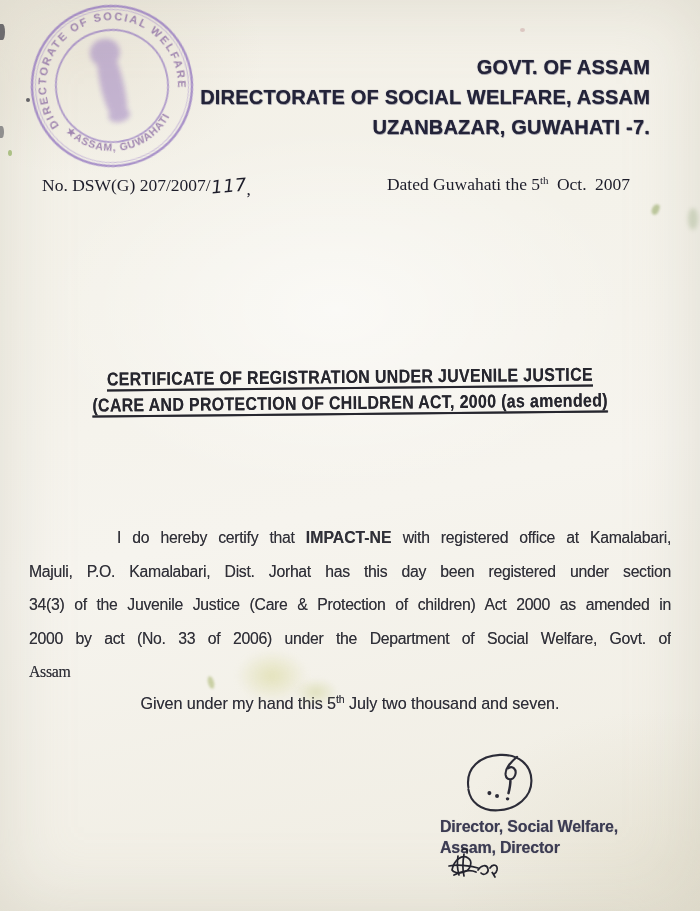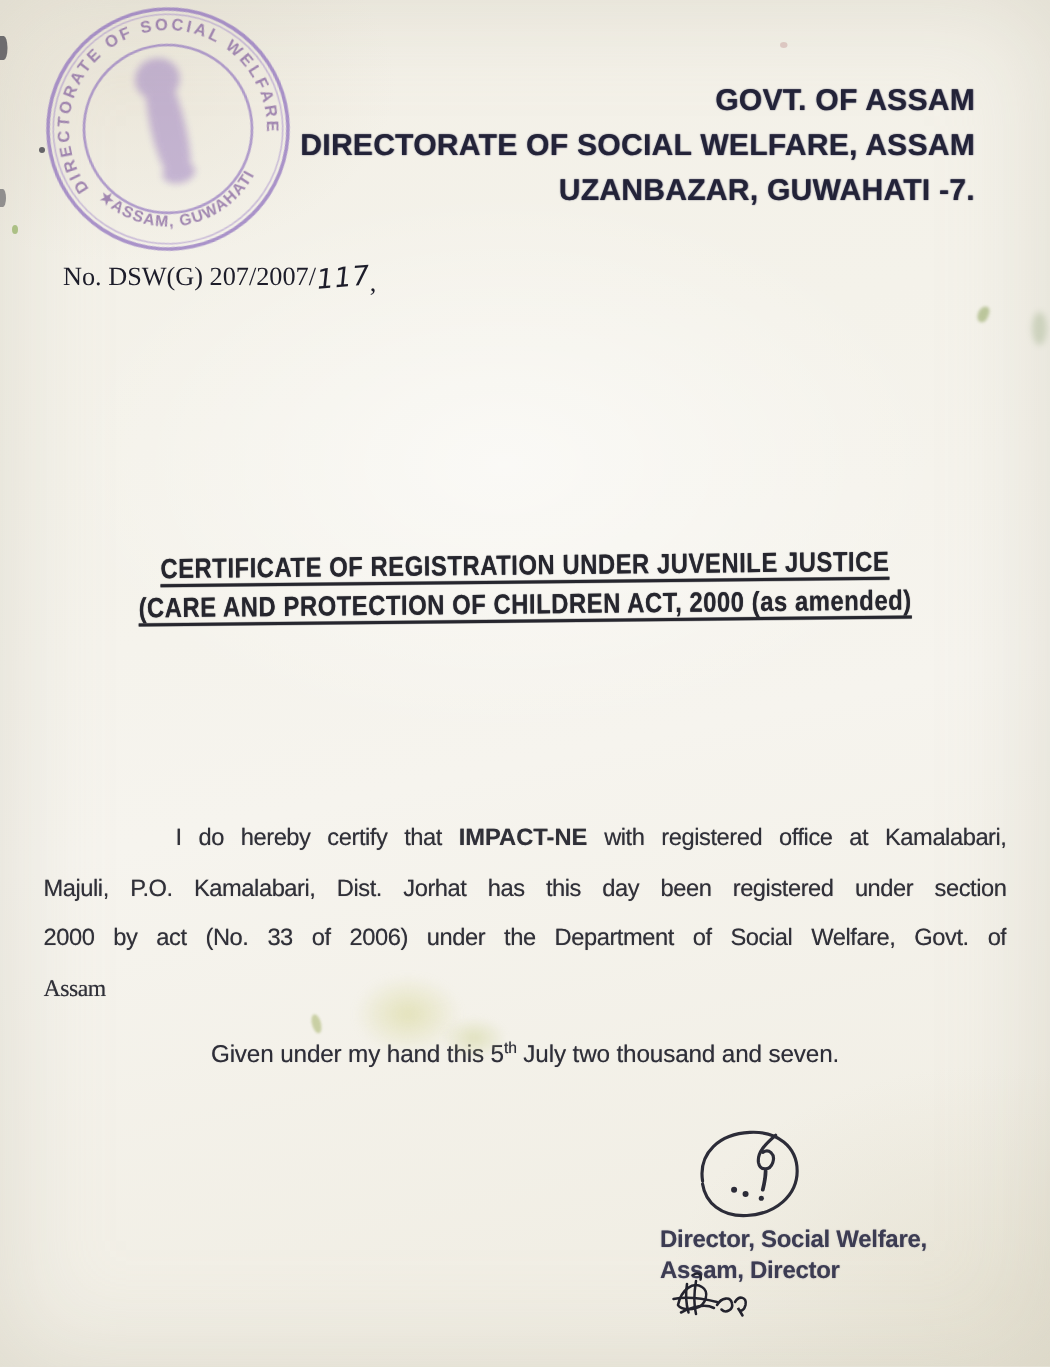--- a/index.html
+++ b/index.html
@@ -59,21 +59,21 @@
   .title .tline {
     text-decoration: underline;
     text-decoration-thickness: 2px;
     text-underline-offset: 4px;
   }
 
   
   .body-par {
     position: absolute; left: 29px; top: 521px; width: 642px;
     font-size: 15.8px; letter-spacing: -0.3px; line-height: 33.5px;
-    color: #303038; text-shadow: 0 0 0.5px rgba(48,48,56,0.6); margin-top: 21px;
+    color: #303038; text-shadow: 0 0 0.5px rgba(48,48,56,0.6);
   }
   .jline { text-align: justify; text-align-last: justify; height: 33.5px; overflow: hidden; }
   .jline.first { padding-left: 88px; }
   .jline.last { text-align-last: left; font-family: Liberation Serif, serif; }
   .org { font-weight: 700; letter-spacing: 0; }
 
   
   .given {
     position: absolute; left: 0; top: 693px; width: 700px; text-align: center;
     font-size: 16.2px; color: #2e2e38; letter-spacing: -0.1px;
@@ -145,32 +145,36 @@
   <div class="header">
     <div>GOVT. OF ASSAM</div>
     <div>DIRECTORATE OF SOCIAL WELFARE, ASSAM</div>
     <div>UZANBAZAR, GUWAHATI -7.</div>
   </div>
 
   <div class="refrow">
     <div>
       <span>No. DSW(G) 207/2007/</span><span class="ref-handwritten">117</span><span class="ref-comma">,</span>
     </div>
+    <div>
+      <span>Dated Guwahati the 5</span><sup class="sup-serif">th</sup><span class="date-post"> Oct. 2007</span>
+    </div>
   </div>
 
   <div class="title">
     <div class="tline">CERTIFICATE OF REGISTRATION UNDER JUVENILE JUSTICE</div>
     <div class="tline">(CARE AND PROTECTION OF CHILDREN ACT, 2000 (as amended)</div>
   </div>
 
   <div class="body-par">
     <div class="jline first">
       <span>I do hereby certify that </span><span class="org">IMPACT-NE</span><span> with registered office at Kamalabari,</span>
     </div>
     <div class="jline">Majuli, P.O. Kamalabari, Dist. Jorhat has this day been registered under section</div>
+    <div class="jline">34(3) of the Juvenile Justice (Care &amp; Protection of children) Act 2000 as amended in</div>
     <div class="jline">2000 by act (No. 33 of 2006) under the Department of Social Welfare, Govt. of</div>
     <div class="jline last">Assam</div>
   </div>
 
   <div class="given">
     <span>Given under my hand this 5</span><sup class="sup-sans">th</sup><span> July two thousand and seven.</span>
   </div>
 
   <div class="signature">
     <svg viewBox="0 0 90 75">

